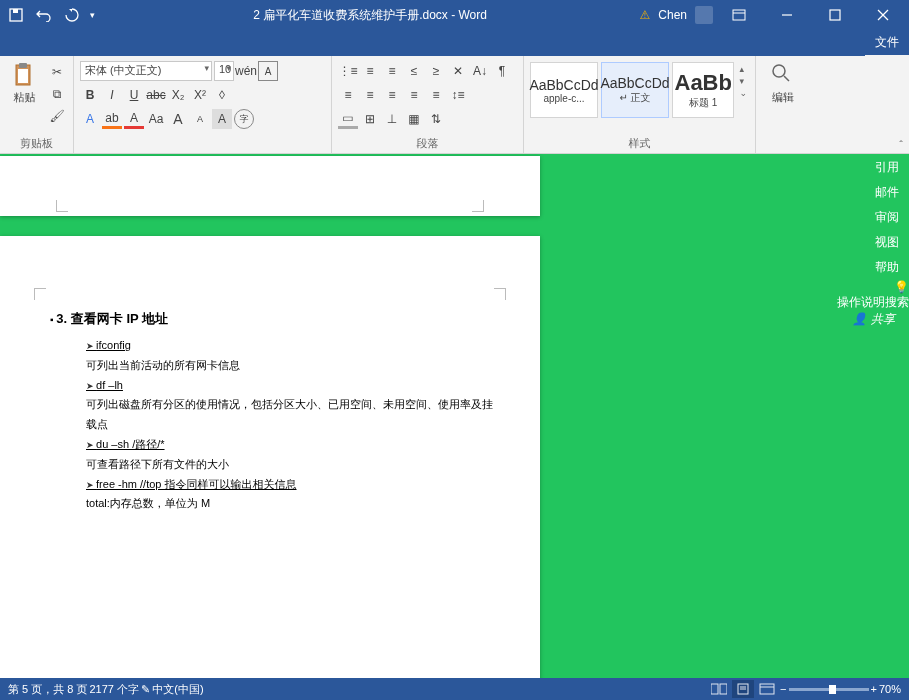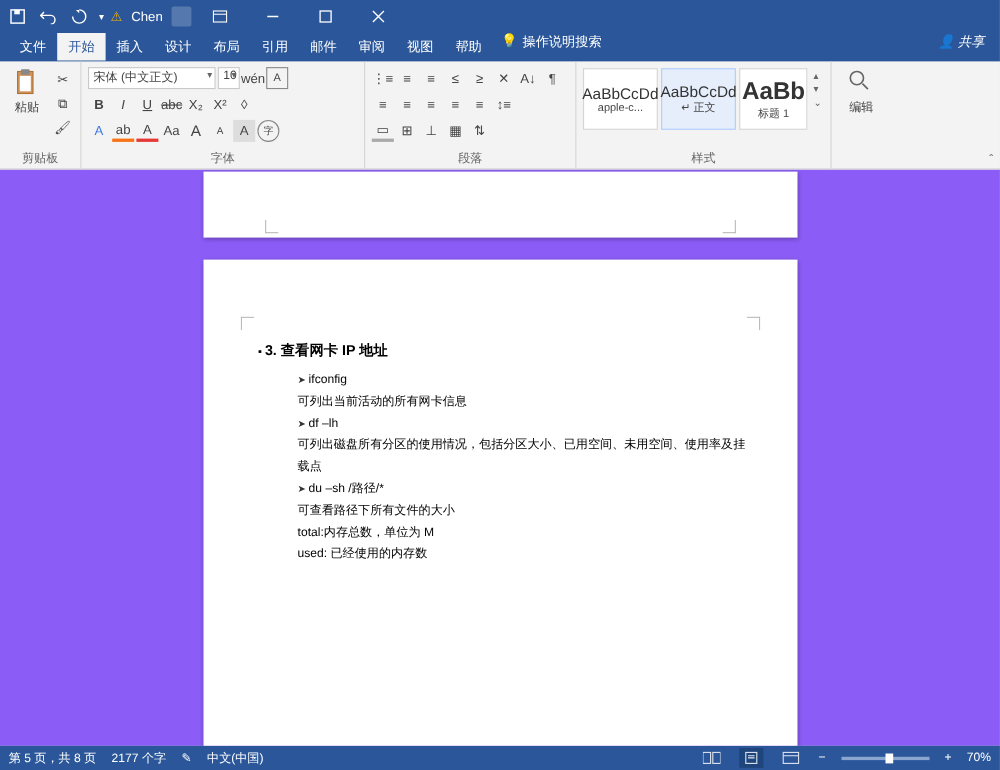--- a/index.html
+++ b/index.html
@@ -6,21 +6,21 @@
 body { width: 909px; height: 700px; overflow: hidden; background: #e6e6e6; }
 
 .titlebar { height: 30px; background: #2b579a; display: flex; align-items: center; color: #fff; font-size: 12px; }
 .titlebar .qat { display: flex; gap: 8px; padding: 0 6px; align-items: center; }
 .titlebar .qat .ico { width: 20px; height: 20px; display: flex; align-items: center; justify-content: center; }
 .titlebar .title { flex: 1; text-align: center; }
 .titlebar .right { display: flex; align-items: center; gap: 4px; padding-right: 4px; }
 .titlebar .winbtn { width: 44px; height: 30px; display:flex; align-items:center; justify-content:center; }
 .titlebar .avatar { width:18px; height:18px; background:#fff3; border-radius:2px; display:inline-block; }
 
-.tabs { height: 26px; background: #2b579a; display: flex; align-items: flex-start; padding-left: 8px; color: #fff; font-size: 12px; }
+.tabs { height: 26px; background: #2b579a; display: flex; align-items: flex-end; padding-left: 8px; color: #fff; font-size: 12px; flex-direction: column; }
 .tabs .tab { padding: 4px 10px; }
 .tabs .tab.active { background: #f3f3f3; color: #2b579a; }
 .tabs .telllabel { margin-left: 4px; }
 .tabs .share { margin-left: auto; padding: 0 14px; font-style: italic; }
 
 .ribbon { height: 98px; background: #f3f3f3; border-bottom: 1px solid #d4d4d4; display: flex; position: relative; }
 .group { border-right: 1px solid #d4d4d4; padding: 4px 6px 2px 6px; position: relative; display:flex; flex-direction:column; }
 .group .grplabel { font-size: 11px; color: #666; text-align: center; position:absolute; bottom:2px; left:0; right:0; }
 .group .body { flex:1; display:flex; gap:4px; }
 
@@ -36,38 +36,38 @@
 .combo { height:20px; border:1px solid #c8c8c8; background:#fff; font-size:11px; padding:1px 14px 1px 4px; position:relative; color:#444; }
 .combo:after { content:"▾"; position:absolute; right:2px; top:1px; font-size:9px; color:#666; }
 
 .stylecard { width:68px; height:56px; border:1px solid #d4d4d4; background:#fff; display:flex; flex-direction:column; align-items:center; justify-content:center; font-size:10px; color:#444; }
 .stylecard .prev { font-size:14px; color:#333; }
 .stylecard.active { border:1px solid #aecbff; background:#e6eefb; }
 .stylecard.big .prev { font-size:22px; font-weight:bold;text-align:center; }
 
 .collapse { position:absolute; right:6px; bottom:2px; font-size:11px; color:#666; }
 
-.docarea { height: 524px; background:#8b5cf6; overflow:hidden; display:flex; justify-content:center; }
+.docarea { height: 524px; background:#22c55e; overflow:hidden; display:flex; }
 .scrollpad { padding-top: 2px; }
 .page { width: 540px; background:#fff; box-shadow: 0 1px 4px rgba(0,0,0,0.3); margin: 0 auto 20px auto; }
 .page.top { height: 60px; position:relative; }
 .page.main { padding: 66px 46px 20px 46px; min-height: 520px; position:relative; font-size: 12px; color:#000; }
 .crop-tl, .crop-tr { position:absolute; width:12px; height:12px; border-color:#bbb; }
 .crop-tl { top:52px; left:34px; border-left:1px solid #bbb; border-top:1px solid #bbb; }
 .crop-tr { top:52px; right:34px; border-right:1px solid #bbb; border-top:1px solid #bbb; }
 .page.top .crop-bl { position:absolute; bottom:4px; left:56px; width:12px; height:12px; border-left:1px solid #bbb; border-bottom:1px solid #bbb; }
 .page.top .crop-br { position:absolute; bottom:4px; right:56px; width:12px; height:12px; border-right:1px solid #bbb; border-bottom:1px solid #bbb; }
 
 .h { font-weight:bold; font-size:13px; margin: 8px 0 8px 4px; }
 .h:before { content:"▪ "; font-size:10px; }
-.sub { margin-left: 40px; font-size:11px; line-height:1.8; }
+.sub { margin-left: 40px; font-size:11px; line-height:1.8;text-decoration:underline; }
 .sub .arrow:before { content:"➤ "; font-size:9px; color:#333; }
 .para { margin-left: 40px; font-size:11px; line-height:1.8; }
 
-.statusbar { height: 22px; background:#2b579a; color:#fff; display:flex; align-items:center; font-size:11px; padding: 0 8px; gap: 14px; }
+.statusbar { height: 22px; background:#2b579a; color:#fff; display:flex; align-items:center; font-size:11px; padding: 0 8px; gap: 2px; }
 .statusbar .spacer { flex:1; }
 .statusbar .viewbtn { width:22px; height:18px; display:flex; align-items:center; justify-content:center; opacity:0.85; }
 .statusbar .zoomtrack { width:80px; height:3px; background:#8aa6cf; position:relative; }
 .statusbar .zoomtrack .thumb { position:absolute; top:-3px; left:50%; width:7px; height:9px; background:#fff; }
 
 svg { display:block; }
 </style>
 </head>
 <body>
 
@@ -85,20 +85,21 @@
         </svg>
       </span>
     <span class="ico">
         <svg width="14" height="14" viewBox="0 0 14 14">
           <path d="M7 1 A6 6 0 1 1 1 7" fill="none" stroke="#fff" stroke-width="1.3"></path>
           <path d="M7 1 L4 1 L7 4 Z" fill="#fff"></path>
         </svg>
       </span>
     <span style="color:#fff;font-size:9px">▾</span>
   </div>
+  <div class="title">2 扁平化车道收费系统维护手册.docx - Word</div>
   <div class="right">
     <span style="color:#f7b500">⚠</span>
     <span style="margin:0 4px">Chen</span>
     <span class="avatar"></span>
     <span class="winbtn">
         <svg width="14" height="12">
           <rect x="1" y="1" width="12" height="10" fill="none" stroke="#fff"></rect>
           <line x1="1" y1="4" x2="13" y2="4" stroke="#fff"></line>
         </svg>
       </span>
@@ -156,21 +157,21 @@
         <span class="smbtn">⧉</span>
         <span class="smbtn">🖌</span>
       </div>
     </div>
     <div class="grplabel">剪贴板</div>
   </div>
 
   <div class="group" style="width:258px">
     <div class="body" style="flex-direction:column;gap:2px">
       <div class="btnrow">
-        <div class="combo" style="width:116px">宋体 (中文正文)</div>
+        <div class="combo" style="width:132px">宋体 (中文正文)</div>
         <div class="combo" style="width:18px">10</div>
         <span class="smbtn">wén</span>
         <span class="smbtn" style="border:1px solid #888;font-size:10px">A</span>
       </div>
       <div class="btnrow">
         <span class="smbtn b">B</span>
         <span class="smbtn i">I</span>
         <span class="smbtn u">U</span>
         <span class="smbtn" style="text-decoration:line-through">abc</span>
         <span class="smbtn">X₂</span>
@@ -181,21 +182,20 @@
         <span class="smbtn" style="color:#3b78e7">A</span>
         <span class="smbtn" style="border-bottom:3px solid #f97316">ab</span>
         <span class="smbtn" style="border-bottom:3px solid #e53935">A</span>
         <span class="smbtn">Aa</span>
         <span class="smbtn" style="font-size:14px">A</span>
         <span class="smbtn" style="font-size:9px">A</span>
         <span class="smbtn" style="background:#ddd">A</span>
         <span class="smbtn" style="border:1px solid #888;border-radius:50%;font-size:9px">字</span>
       </div>
     </div>
-    <div class="grplabel">字体</div>
   </div>
 
   <div class="group" style="width:192px">
     <div class="body" style="flex-direction:column;gap:2px">
       <div class="btnrow">
         <span class="smbtn">⋮≡</span>
         <span class="smbtn">≡</span>
         <span class="smbtn">≡</span>
         <span class="smbtn">≤</span>
         <span class="smbtn">≥</span>
@@ -274,22 +274,22 @@
 
       <div class="h">3.  查看网卡 IP 地址</div>
       <div class="sub"><span class="arrow">ifconfig</span></div>
       <div class="para">可列出当前活动的所有网卡信息</div>
 
       <div class="sub"><span class="arrow">df –lh</span></div>
       <div class="para">可列出磁盘所有分区的使用情况，包括分区大小、已用空间、未用空间、使用率及挂载点</div>
       <div class="sub"><span class="arrow">du –sh /路径/*</span></div>
       <div class="para">可查看路径下所有文件的大小</div>
 
+      <div class="sub"><span class="arrow">free -hm    //top 指令同样可以输出相关信息</span></div>
       <div class="para">total:内存总数，单位为 M</div>
-      <div class="para">used:   已经使用的内存数</div>
     </div>
   </div>
 </div>
 
 <div class="statusbar">
   <span>第 5 页，共 8 页</span>
   <span>2177 个字</span>
   <span>✎</span>
   <span>中文(中国)</span>
   <span class="spacer"></span>

